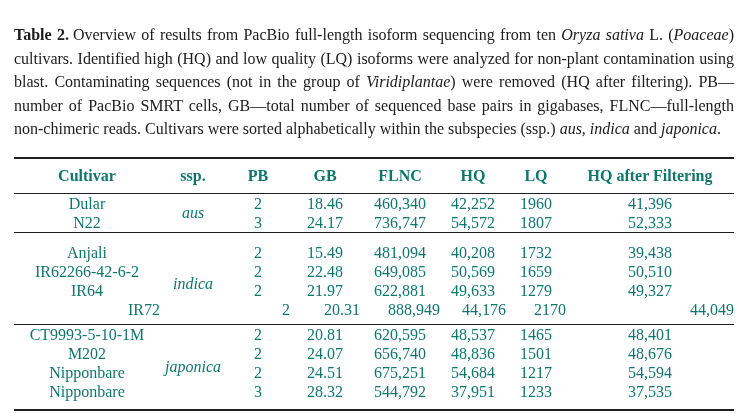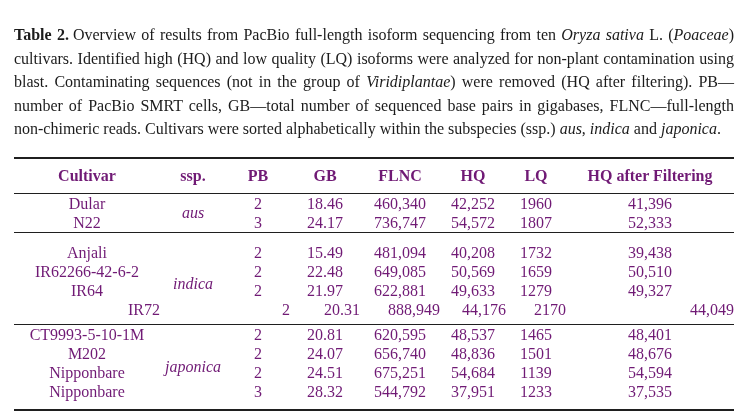--- a/index.html
+++ b/index.html
@@ -23,21 +23,21 @@
   }
   .cap-bold { font-weight: bold; margin-right: 4px; }
   .cap-italic { font-style: italic; }
 
   table.results {
     margin: 4px 14px 0 14px;
     width: 720px;
     border-collapse: collapse;
     table-layout: fixed;
     font-size: 16px;
-    color: #701a75;
+    color: #0f766e;
     border-top: 2px solid #1f1f1f;
     border-bottom: 2px solid #1f1f1f;
   }
   table.results thead th {
     font-weight: bold;
     text-align: center;
     vertical-align: middle;
     height: 34px;
     padding: 0;
     border-bottom: 1.5px solid #1f1f1f;
@@ -166,21 +166,21 @@
       <td>48,836</td>
       <td>1501</td>
       <td>48,676</td>
     </tr>
     <tr>
       <td>Nipponbare</td>
       <td>2</td>
       <td>24.51</td>
       <td>675,251</td>
       <td>54,684</td>
-      <td>1139</td>
+      <td>1217</td>
       <td>54,594</td>
     </tr>
     <tr>
       <td>Nipponbare</td>
       <td>3</td>
       <td>28.32</td>
       <td>544,792</td>
       <td>37,951</td>
       <td>1233</td>
       <td>37,535</td>

